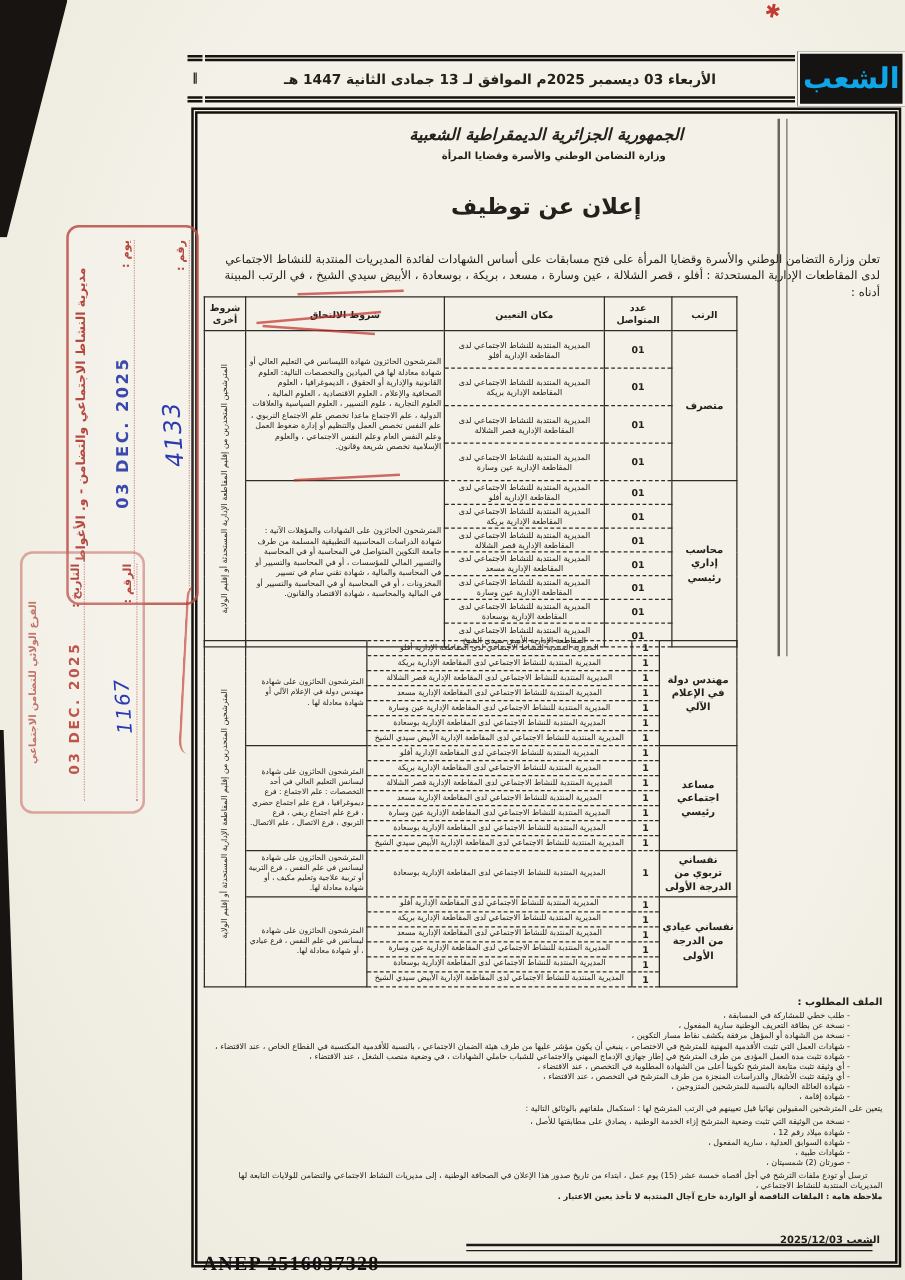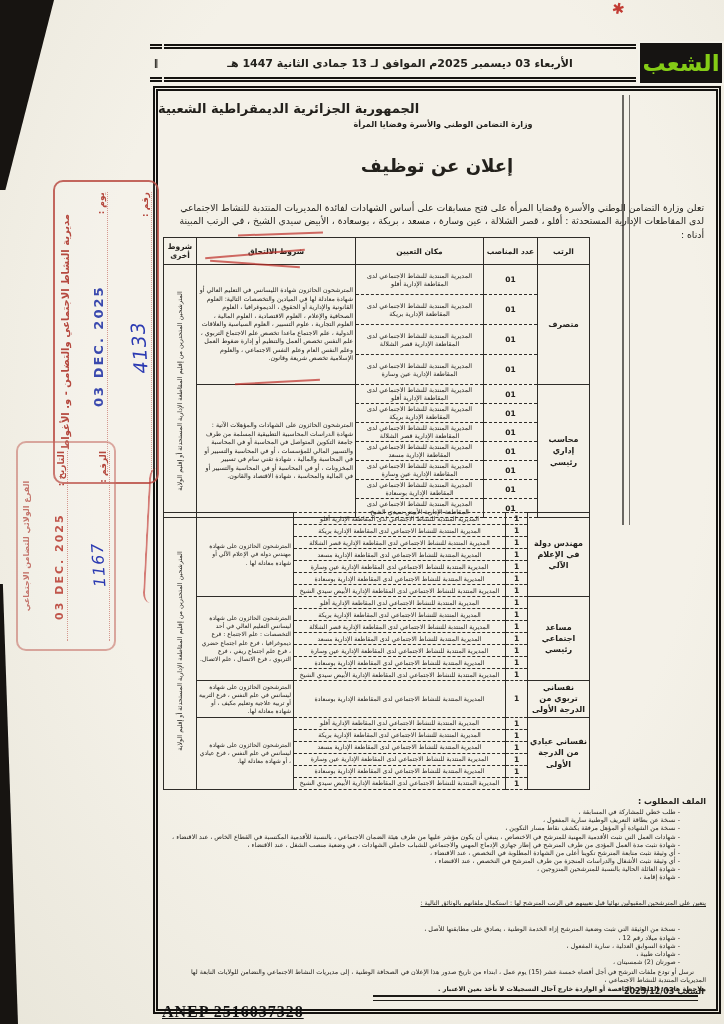--- a/index.html
+++ b/index.html
@@ -7,30 +7,30 @@
   .page{position:relative;width:724px;height:1024px;overflow:hidden;color:#23211c;
         background:radial-gradient(ellipse at 55% 40%, #f4f1e8 55%, #e9e6da 100%);}
   
   .scan-wedge{position:absolute;left:0;top:0;width:54px;height:190px;background:#171411;
               clip-path:polygon(0 0,100% 0,10% 100%,0 100%);}
   .scan-strip{position:absolute;left:0;top:584px;width:18px;height:440px;background:#171411;
               clip-path:polygon(0 0,16% 0,100% 100%,0 100%);}
   .red-asterisk{position:absolute;left:612px;top:0px;font-size:15px;color:#c23b33;transform:rotate(12deg);}
   
   .masthead{position:absolute;left:150px;top:44px;width:574px;height:38px;display:flex;}
-  .mast-logo{width:86px;height:44px;margin-top:-3px;background:#161412;color:#84cc16;font-weight:bold;
+  .mast-logo{width:86px;height:44px;margin-top:-3px;background:#161412;color:#0ea5e9;font-weight:bold;
              font-size:23px;display:flex;align-items:center;justify-content:center;
              box-shadow:inset 0 0 0 2px #f4f2ea, inset 0 0 0 4px #161412;}
   .mast-date{flex:1;margin:0 2px;border-top:5px double #14120f;border-bottom:5px double #14120f;
              display:flex;align-items:center;justify-content:center;font-size:11px;font-weight:bold;}
   .mast-endmark{width:12px;border-top:5px double #14120f;border-bottom:5px double #14120f;
                 display:flex;align-items:center;justify-content:center;font-size:9px;font-weight:bold;}
   
   .frame{position:absolute;left:153px;top:86px;width:558px;height:918px;border:5px double #14120f;}
-  .republic{position:absolute;top:10px;left:0;right:0;text-align:left;font-size:13px;font-weight:bold;}
+  .republic{position:absolute;top:10px;left:0;right:0;text-align:center;font-size:13px;font-weight:bold;font-style:italic;}
   .ministry{position:absolute;top:29px;left:0;right:0;text-align:center;font-size:8px;font-weight:bold;padding-left:12px;}
   .dir-block{position:absolute;top:47px;left:105px;width:170px;text-align:center;font-size:7.5px;line-height:1.55;}
   .doc-title{position:absolute;top:64px;left:0;right:0;text-align:center;font-size:18px;font-weight:bold;letter-spacing:1px;}
   .intro{position:absolute;top:110px;right:12px;left:12px;font-size:9.3px;line-height:1.45;text-align:right;}
   
   .jobs-table{position:absolute;border-collapse:collapse;table-layout:fixed;}
   .jobs-table td,.jobs-table th{border:1px solid #2e2c28;overflow:hidden;vertical-align:middle;padding:1px 2px;color:#23211d;}
   .jobs-table th{font-size:7.5px;font-weight:bold;height:24px;text-align:center;}
   .table-a{top:146px;left:5px;width:426px;}
   .table-b{top:421px;left:5px;width:426px;}
@@ -48,29 +48,29 @@
   .vert-text{position:absolute;left:50%;top:50%;transform:translate(-50%,-50%) rotate(-90deg);
              font-size:6.4px;text-align:center;line-height:1.35;color:#2a2824;}
   .vert-0{width:235px}.vert-1{width:258px}
   .rk-0-0{height:30px}.rk-0-1{height:19px}
   .rk-1-0{height:12px}.rk-1-1{height:11px}.rk-1-2{height:33px}.rk-1-3{height:12px}
   
   .reqs{position:absolute;top:706px;right:10px;left:8px;font-size:6.4px;line-height:1.27;text-align:right;}
   .req-title{font-size:8px;font-weight:bold;margin-bottom:1px;}
   .req-item{padding-right:26px;}
   .req-item::before{content:"-  ";}
-  .req-mid{margin:18px 0;text-decoration:underline;}
+  .req-mid{margin:2px 0;}
   .req-closing{margin-top:2px;text-indent:12px;}
   .req-note{font-weight:bold;margin-top:1px;}
   
   .scan-line{position:absolute;left:464px;top:4px;height:430px;width:5px;border-left:2px solid rgba(60,58,52,.75);border-right:1px solid rgba(60,58,52,.7);}
   .footer-line{position:absolute;left:215px;right:18px;bottom:8px;height:3px;border-top:2.5px solid #1c1a16;border-bottom:1px solid #1c1a16;}
   .paper-date{position:absolute;right:12px;bottom:13px;font-size:8px;font-weight:bold;}
   .anep{position:absolute;left:4px;bottom:-12px;font-size:16px;font-weight:bold;letter-spacing:1px;
-        font-family:"Liberation Serif","DejaVu Serif",serif;color:#111;text-decoration:underline;}
+        font-family:"Liberation Serif","DejaVu Serif",serif;color:#111;}
   
   .stamp{position:absolute;transform:rotate(-90deg);border-radius:10px;display:flex;flex-direction:column;
          justify-content:space-between;background:rgba(255,255,255,.12);}
   .stamp1{left:-46px;top:279px;width:280px;height:92px;border:2.5px solid rgba(186,78,68,.85);padding:5px 10px;}
   .stamp1 .stamp-title{color:#b5493f;font-size:10px;font-weight:bold;text-align:center;}
   .stamp-row{display:flex;align-items:flex-end;gap:6px;border-bottom:1px dotted rgba(186,78,68,.55);padding-bottom:1px;}
   .s-label{color:#b5493f;font-size:9px;font-weight:bold;white-space:nowrap;}
   .s-date{color:#3a49ae;font-weight:bold;font-size:13px;letter-spacing:2px;flex:1;text-align:center;direction:ltr;}
   .s-hand{color:#2b3ab2;font-size:19px;font-style:italic;transform:rotate(-4deg);flex:1;text-align:center;letter-spacing:1px;}
   .stamp2{left:-39px;top:496px;width:190px;height:88px;border:2px solid rgba(190,90,80,.5);padding:4px 8px;}
@@ -111,21 +111,21 @@
       <colgroup>
           <col class="c-rank">
           <col class="c-count">
           <col class="c-place">
           <col class="c-cond">
           <col class="c-other">
         </colgroup>
       <thead>
         <tr>
           <th>الرتب</th>
-          <th>عدد المناصب</th>
+          <th>عدد المتواصل</th>
           <th>مكان التعيين</th>
           <th>شروط الالتحاق</th>
           <th>شروط أخرى</th>
         </tr>
       </thead>
     <tbody>
           <tr class="rk-0-0">
             <td class="rank-cell" rowspan="4">متصرف</td>
             <td class="count-cell">01</td>
             <td class="place-cell">المديرية المنتدبة للنشاط الاجتماعي لدى المقاطعة الإدارية أفلو</td>
@@ -301,21 +301,21 @@
         </div>
       <div class="req-mid">يتعين على المترشحين المقبولين نهائيا قبل تعيينهم في الرتب المترشح لها : استكمال ملفاتهم بالوثائق التالية :</div>
       <div id="req-list-2">
           <div class="req-item">نسخة من الوثيقة التي تثبت وضعية المترشح إزاء الخدمة الوطنية ، يصادق على مطابقتها للأصل ،</div>
           <div class="req-item">شهادة ميلاد رقم 12 ،</div>
           <div class="req-item">شهادة السوابق العدلية ، سارية المفعول ،</div>
           <div class="req-item">شهادات طبية ،</div>
           <div class="req-item">صورتان (2) شمسيتان ،</div>
         </div>
       <div class="req-closing">ترسل أو تودع ملفات الترشح في أجل أقصاه خمسة عشر (15) يوم عمل ، ابتداء من تاريخ صدور هذا الإعلان في الصحافة الوطنية ، إلى مديريات النشاط الاجتماعي والتضامن للولايات التابعة لها المديريات المنتدبة للنشاط الاجتماعي ،</div>
-      <div class="req-note">ملاحظة هامة : الملفات الناقصة أو الواردة خارج آجال التسجيلات لا تأخذ بعين الاعتبار .</div>
+      <div class="req-note">ملاحظة هامة : الملفات الناقصة أو الواردة خارج آجال المنتدبة لا تأخذ بعين الاعتبار .</div>
     </div>
 
     <div class="scan-line"></div>
     <div class="footer-line"></div>
     <div class="paper-date">الشعب 2025/12/03</div>
     <div class="anep" dir="ltr">ANEP 2516037328</div>
   </div>
 
   <div class="stamp stamp1" dir="rtl">
     <div class="stamp-title">مديرية النشاط الاجتماعي والتضامن - و. الأغواط</div>

